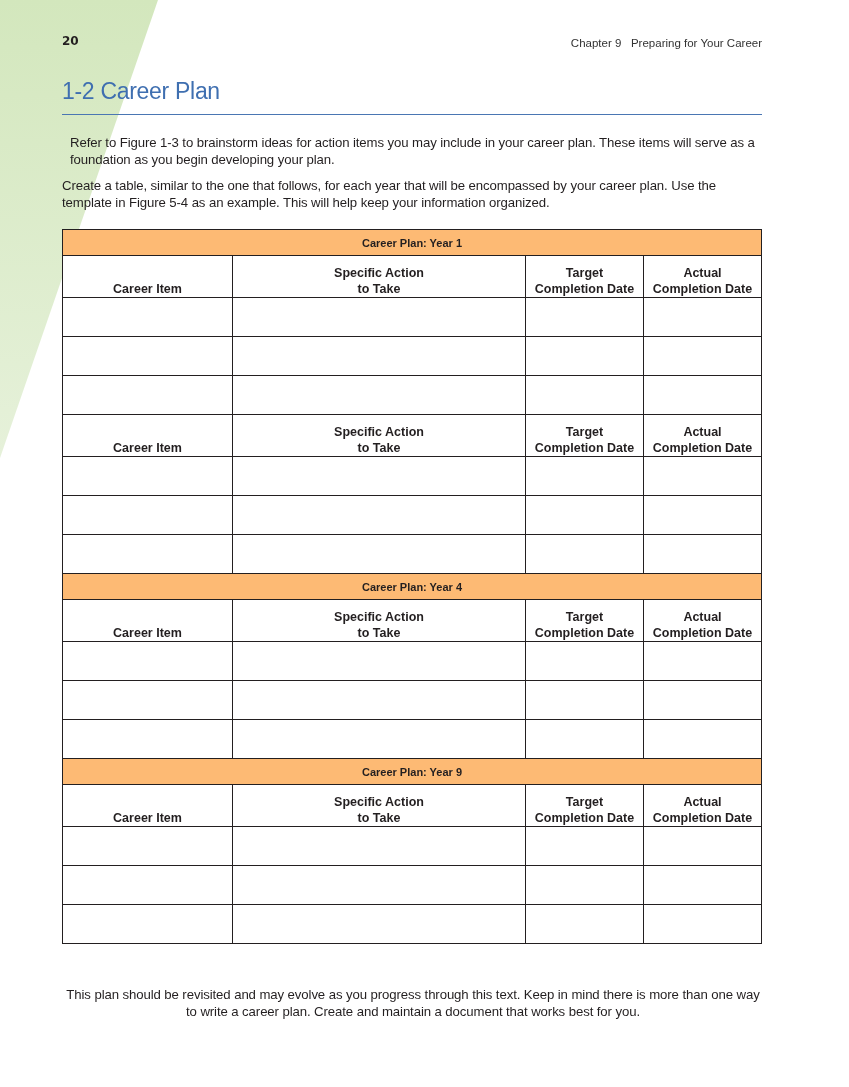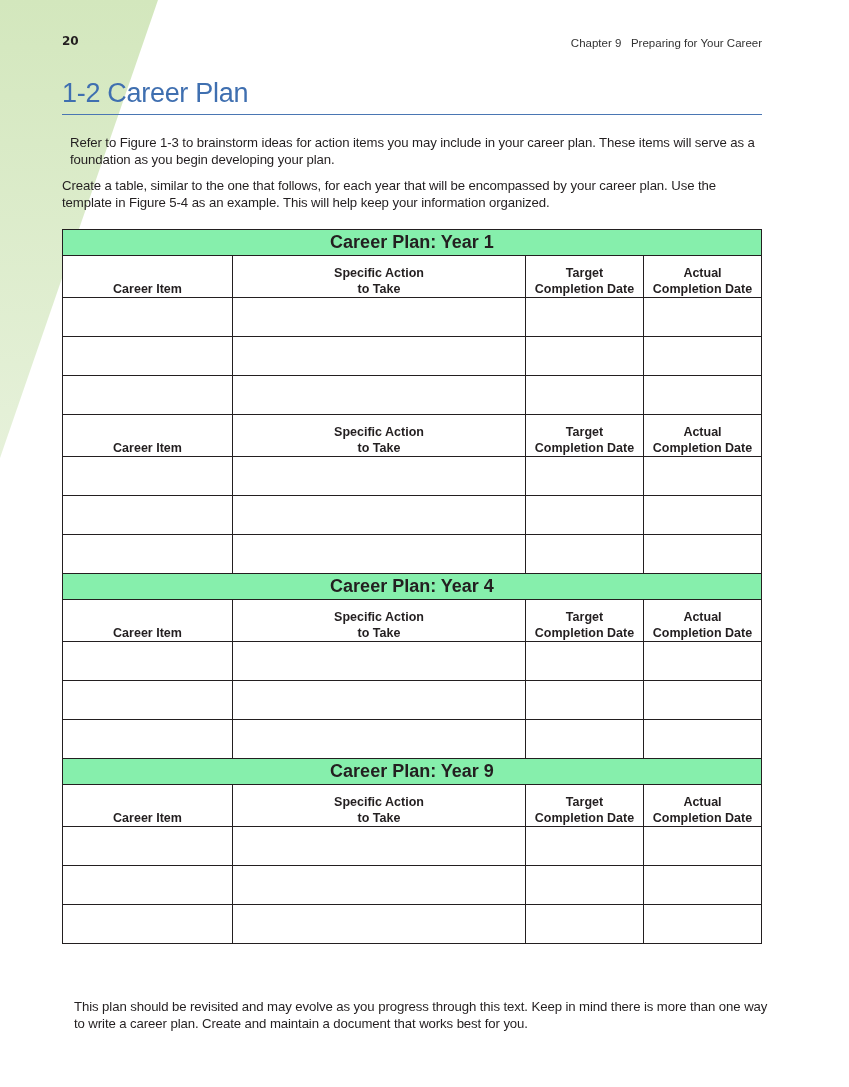--- a/index.html
+++ b/index.html
@@ -18,21 +18,21 @@
       font-size: 12px; font-weight: bold; letter-spacing: 0;
     }
     .running-head {
       position: absolute; right: 87px; top: 37px;
       font-size: 11.5px; color: #333;
       font-family: "Liberation Sans", sans-serif;
       white-space: pre;
     }
     .section-title {
       position: absolute; left: 62px; top: 78px;
-      font-size: 27px; color: #3f6fb0;
+      font-size: 23px; color: #3f6fb0;
       font-family: "Liberation Sans", sans-serif;
       letter-spacing: -0.3px;
     }
     .title-rule {
       position: absolute; left: 62px; top: 114px; width: 700px; height: 0;
       border-top: 1.5px solid #4a76b3;
     }
     .para {
       position: absolute; left: 62px; width: 702px;
       font-size: 13.2px; line-height: 17px;
@@ -45,22 +45,22 @@
     .p3 { top: 986px; }
     table.plan {
       position: absolute; left: 62px; top: 229px;
       width: 700px; border-collapse: collapse;
       font-family: "Liberation Sans", sans-serif;
     }
     table.plan td, table.plan th {
       border: 1px solid #231f20; padding: 0;
     }
     .year-head th {
-      background: #86efac; height: 25px;
-      font-size: 18px; font-weight: bold; text-align: center; color: #231f20;
+      background: #fdba74; height: 25px;
+      font-size: 11px; font-weight: bold; text-align: center; color: #231f20;
     }
     .col-head th {
       height: 41px; font-size: 12.5px; font-weight: bold;
       vertical-align: bottom; padding-bottom: 4px; line-height: 16px;
       text-align: center; color: #231f20; background: #fff;
     }
     .col-head th .ln { display: block; }
     .data-row td { height: 38px; background: #fff; }
     .c1 { width: 170px; } .c2 { width: 293px; } .c3 { width: 118px; } .c4 { width: 118px; }
     .copyright {
@@ -244,15 +244,15 @@
       </tr>
       <tr class="data-row">
         <td></td>
         <td></td>
         <td></td>
         <td></td>
       </tr>
     </tbody>
 </table>
 
-<p class="para p3" style="margin:12px;">This plan should be revisited and may evolve as you progress through this text. Keep in mind there is more than one way to write a career plan. Create and maintain a document that works best for you.</p>
+<p class="para p3" style="margin:0;text-align:center;">This plan should be revisited and may evolve as you progress through this text. Keep in mind there is more than one way to write a career plan. Create and maintain a document that works best for you.</p>
 
 <div class="copyright">Copyright Goodheart-Willcox Co., Inc.</div>
 
 </body></html>

